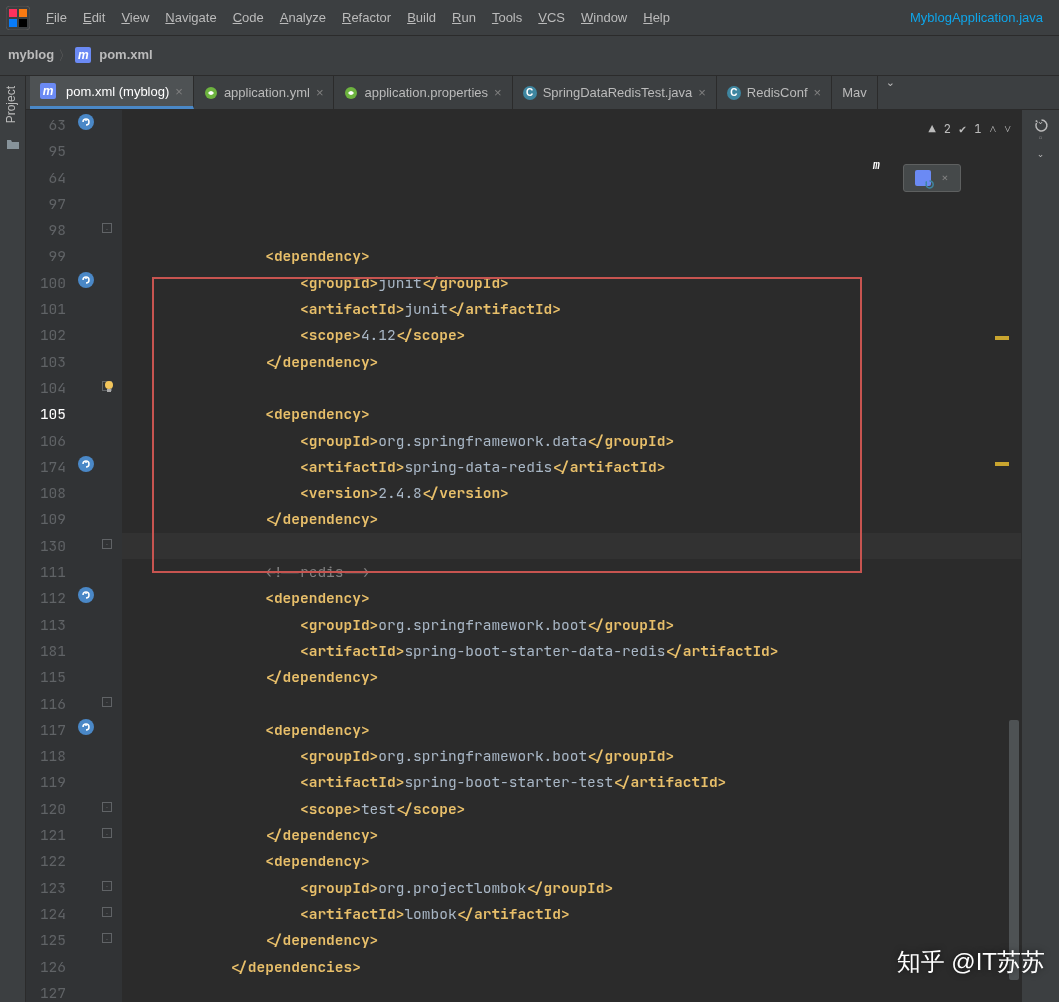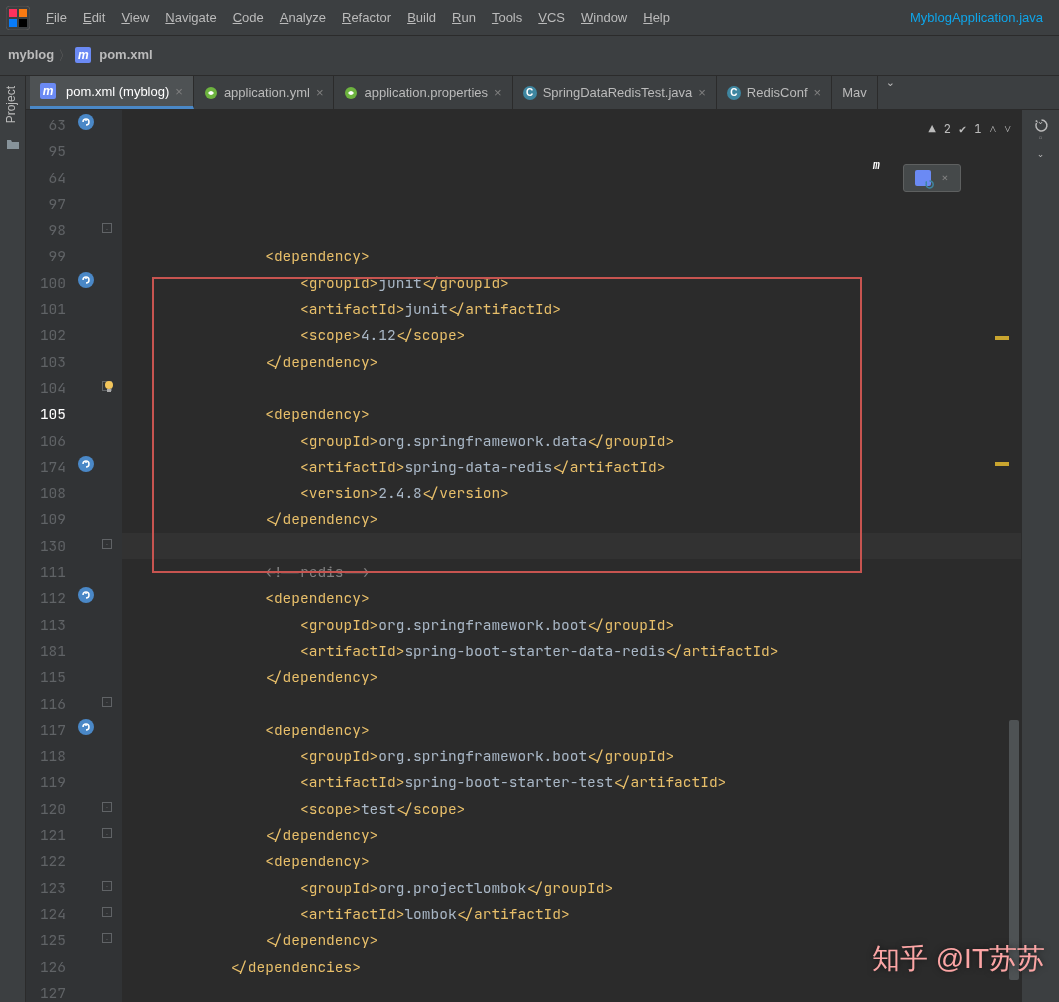--- a/index.html
+++ b/index.html
@@ -189,21 +189,21 @@
   flex: 1;
   font-family: "JetBrains Mono", "Consolas", monospace;
   font-size: 14.5px;
   line-height: 26.3px;
   padding-top: 2px;
   position: relative;
   white-space: pre;
   color: #a9b7c6;
 }
 .code .line { height: 26.3px; padding-left: 4px; }
-.t-tag { color: #e8bf6a; }
+.t-tag { color: #e8bf6a; font-weight: bold; }
 .t-val { color: #a9b7c6; }
 .t-com { color: #808080; }
 .cur-line { background: #323232; }
 .redbox {
   position: absolute;
   border: 2px solid #c75450;
   left: 30px;
   top: 167px;
   width: 710px;
   height: 296px;
@@ -256,22 +256,22 @@
 .sel-line {
   position: absolute;
   right: 38px;
   width: 14px; height: 12px;
   background: #214283;
   top: 205px;
 }
 .watermark {
   position: absolute;
   right: 14px; bottom: 24px;
-  color: #fca5a5;
-  font-size: 28px;
+  color: #ffffff;
+  font-size: 24px;
   font-weight: 500;
   text-shadow: 0 0 6px rgba(0,0,0,0.6);
   display: flex; align-items: center; gap: 10px;
 }
 .zh-logo {
   font-weight: bold;
   font-family: sans-serif;
 }
 </style>
 </head>

